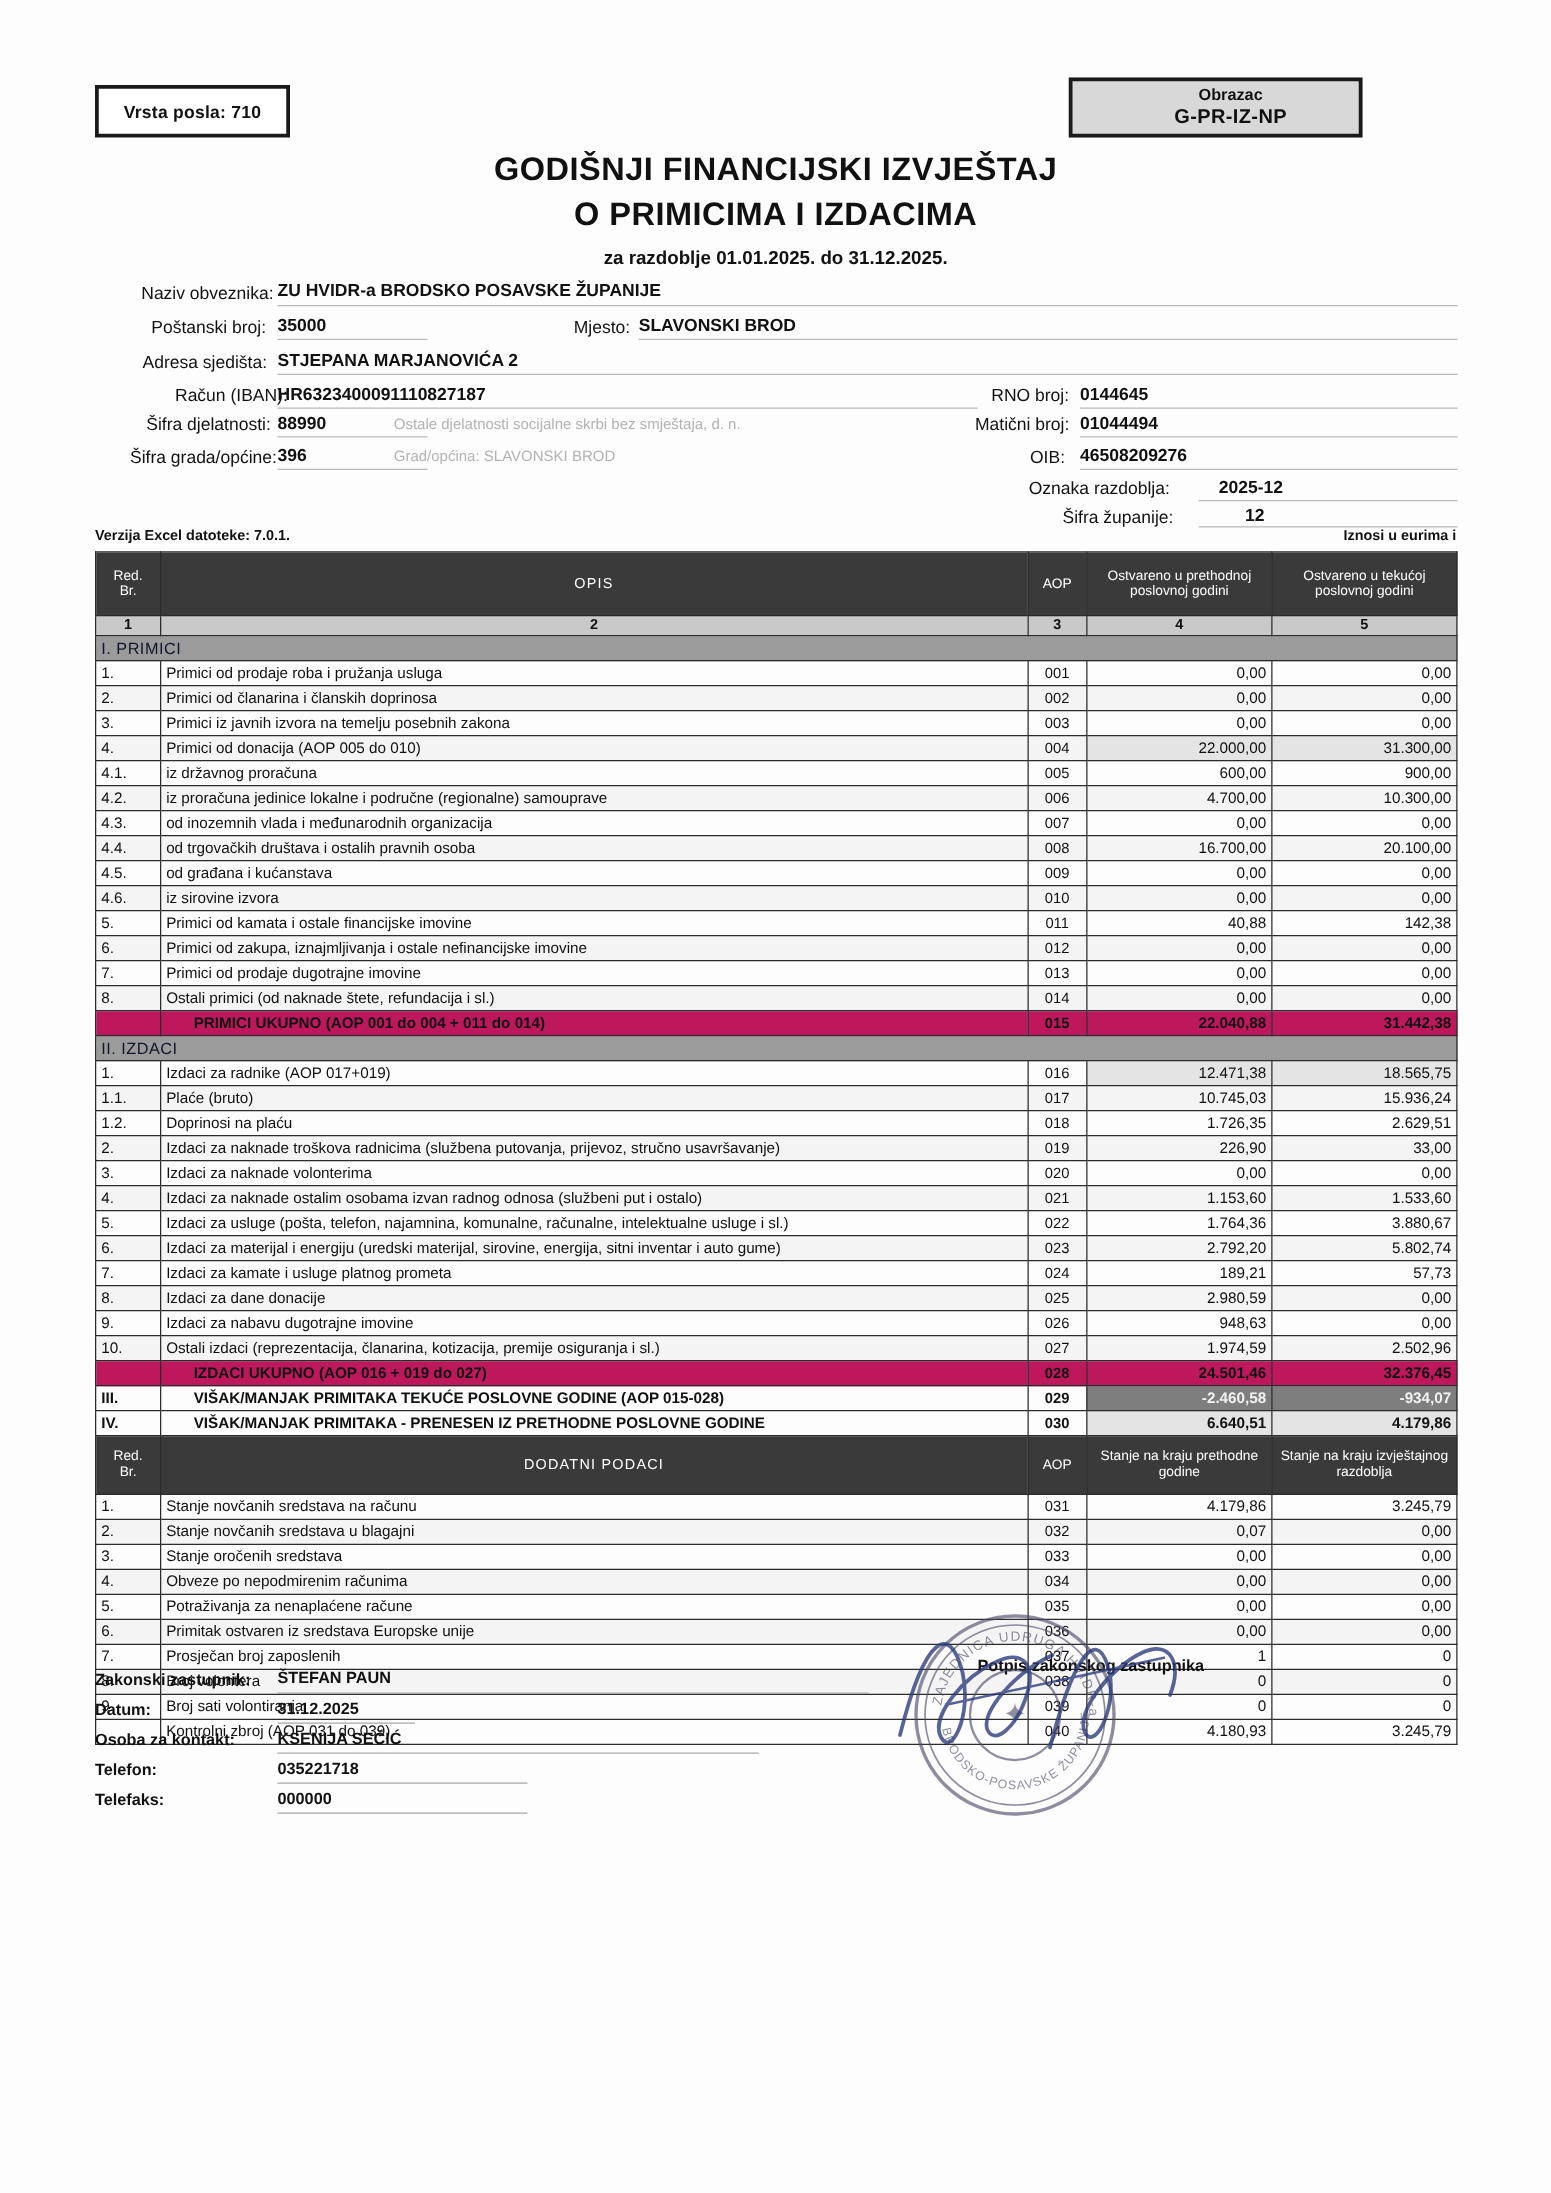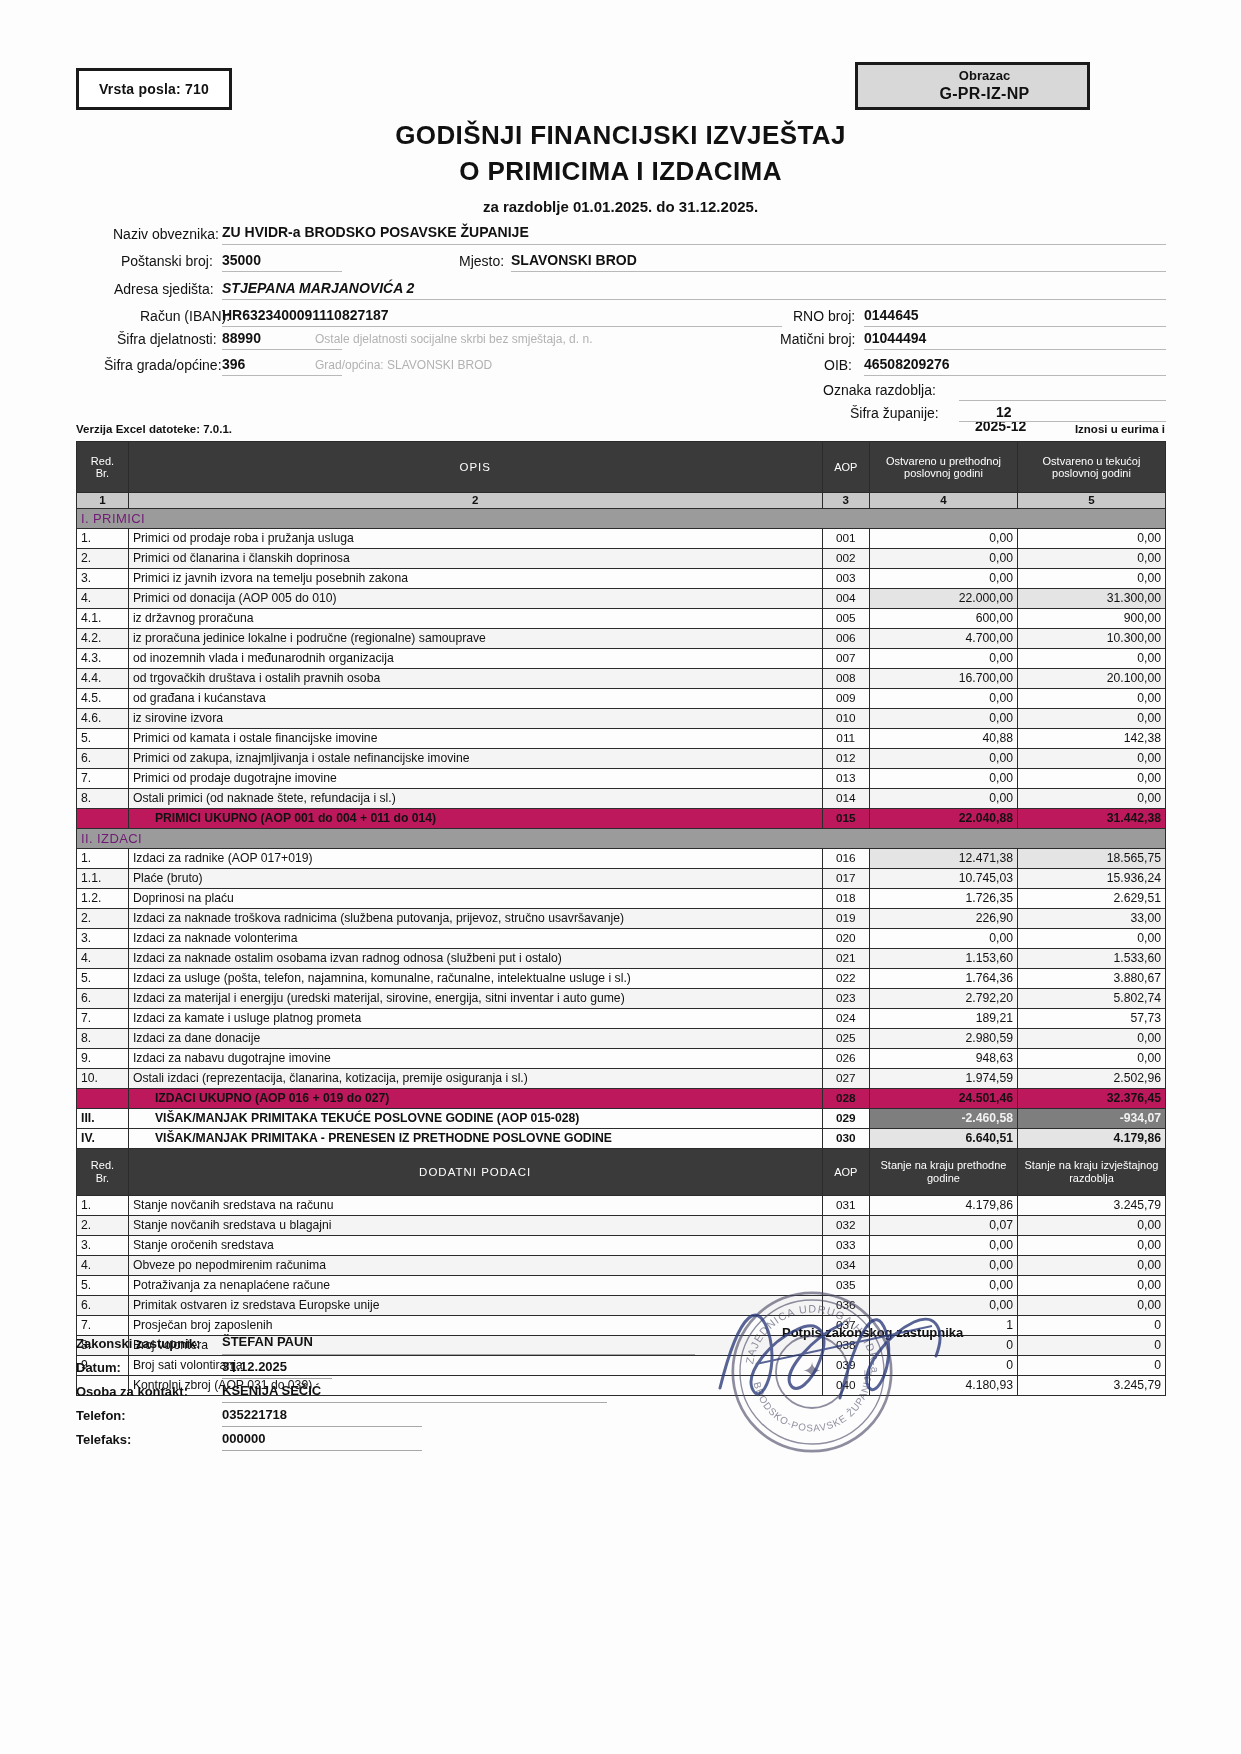--- a/index.html
+++ b/index.html
@@ -156,21 +156,21 @@
     background: #c9c9c9;
     text-align: center;
     font-size: 11.5px;
     font-weight: bold;
     height: 15px;
     line-height: 15px;
     padding: 0;
   }
   .secrow td {
     background: #9b9b9b;
-    color: #701a75;
+    color: #0f172a;
     font-weight: normal;
     font-size: 13px;
     height: 19px;
     line-height: 19px;
     padding: 0 5px;
     letter-spacing: .4px;
   }
   tr.d td { height: 19px; line-height: 19px; }
   td.red   { text-align: left; padding-left: 4px; }
   td.opis  { text-align: left; padding-left: 26px; }
@@ -276,21 +276,21 @@
     <span class="lbl">Mjesto:</span>
   </div>
   <div class="hdr" style="left:511px; top:252px;">
     <span class="val">SLAVONSKI BROD</span>
   </div>
   <div class="uline" style="left:511px; top:271px; width:655px;"></div>
 
   <div class="hdr" style="left:114px; top:281px;">
     <span class="lbl">Adresa sjedišta:</span>
   </div>
-  <div class="hdr" style="left:222px; top:280px;font-style:italic;">
+  <div class="hdr" style="left:222px; top:280px;">
     <span class="val">STJEPANA MARJANOVIĆA 2</span>
   </div>
   <div class="uline" style="left:222px; top:299px; width:944px;"></div>
 
   <div class="hdr" style="left:140px; top:308px;">
     <span class="lbl">Račun (IBAN):</span>
   </div>
   <div class="hdr" style="left:222px; top:307px;">
     <span class="val">HR6323400091110827187</span>
   </div>
@@ -334,21 +334,21 @@
     <span class="lbl">OIB:</span>
   </div>
   <div class="hdr" style="left:864px; top:356px;">
     <span class="val">46508209276</span>
   </div>
   <div class="uline" style="left:864px; top:375px; width:302px;"></div>
 
   <div class="hdr" style="left:823px; top:382px;">
     <span class="lbl">Oznaka razdoblja:</span>
   </div>
-  <div class="hdr" style="left:975px; top:381px;margin-top:37px;">
+  <div class="hdr" style="left:975px; top:381px;">
     <span class="val">2025-12</span>
   </div>
   <div class="uline" style="left:959px; top:400px; width:207px;"></div>
 
   <div class="hdr" style="left:850px; top:405px;">
     <span class="lbl">Šifra županije:</span>
   </div>
   <div class="hdr" style="left:996px; top:404px;">
     <span class="val">12</span>
   </div>

